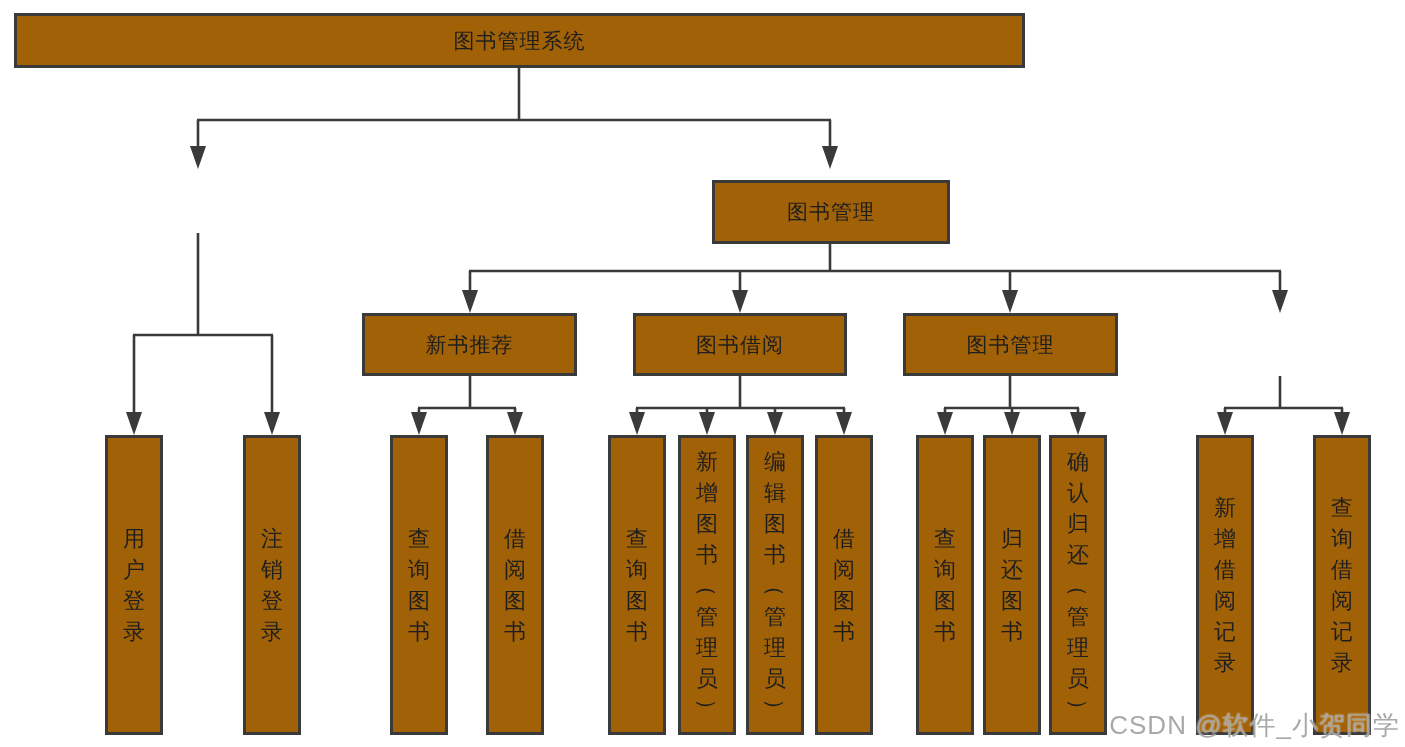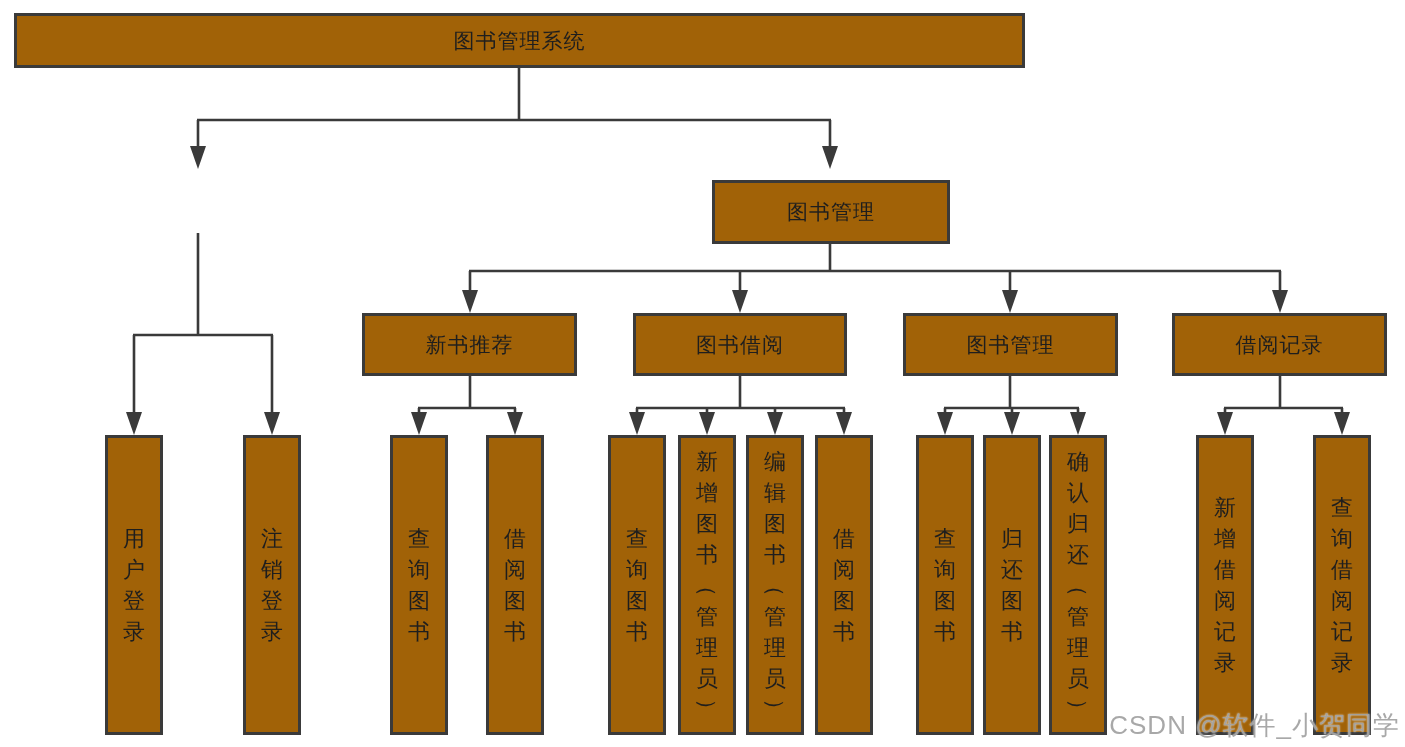--- a/index.html
+++ b/index.html
@@ -91,21 +91,20 @@
     </g>
   </svg>
 
   <div class="node hnode" style="left:14px; top:13px; width:1011px; height:55px;">图书管理系统</div>
 
   <div class="node hnode" style="left:712px; top:169px; width:238px; height:64px;margin-top:11px;">图书管理</div>
 
   <div class="node hnode" style="left:633px; top:313px; width:214px; height:63px;">图书借阅</div>
   <div class="node hnode" style="left:362px; top:313px; width:215px; height:63px;">新书推荐</div>
   <div class="node hnode" style="left:903px; top:313px; width:215px; height:63px;">图书管理</div>
-  <div class="node hnode" style="left:1172px; top:313px; width:215px; height:63px;">借阅记录</div>
 
   <div class="node vnode" style="left:105px;">
       <span class="vchar">用</span>
       <span class="vchar">户</span>
       <span class="vchar">登</span>
       <span class="vchar">录</span>
     </div>
   <div class="node vnode" style="left:243px;">
       <span class="vchar">注</span>
       <span class="vchar">销</span>

